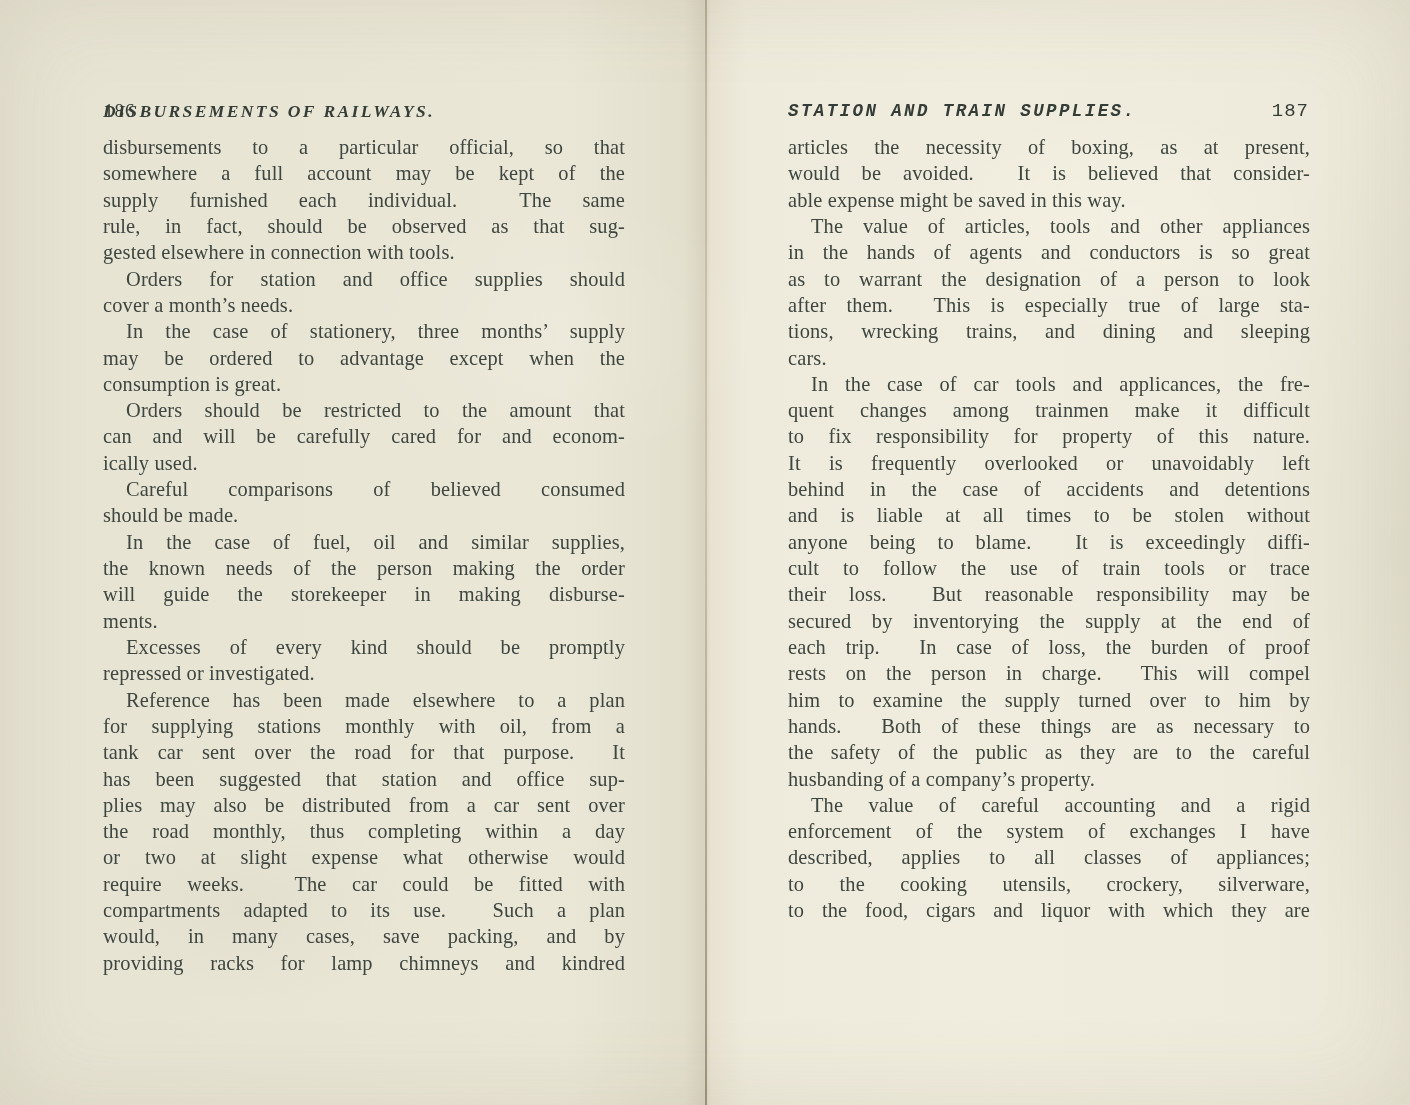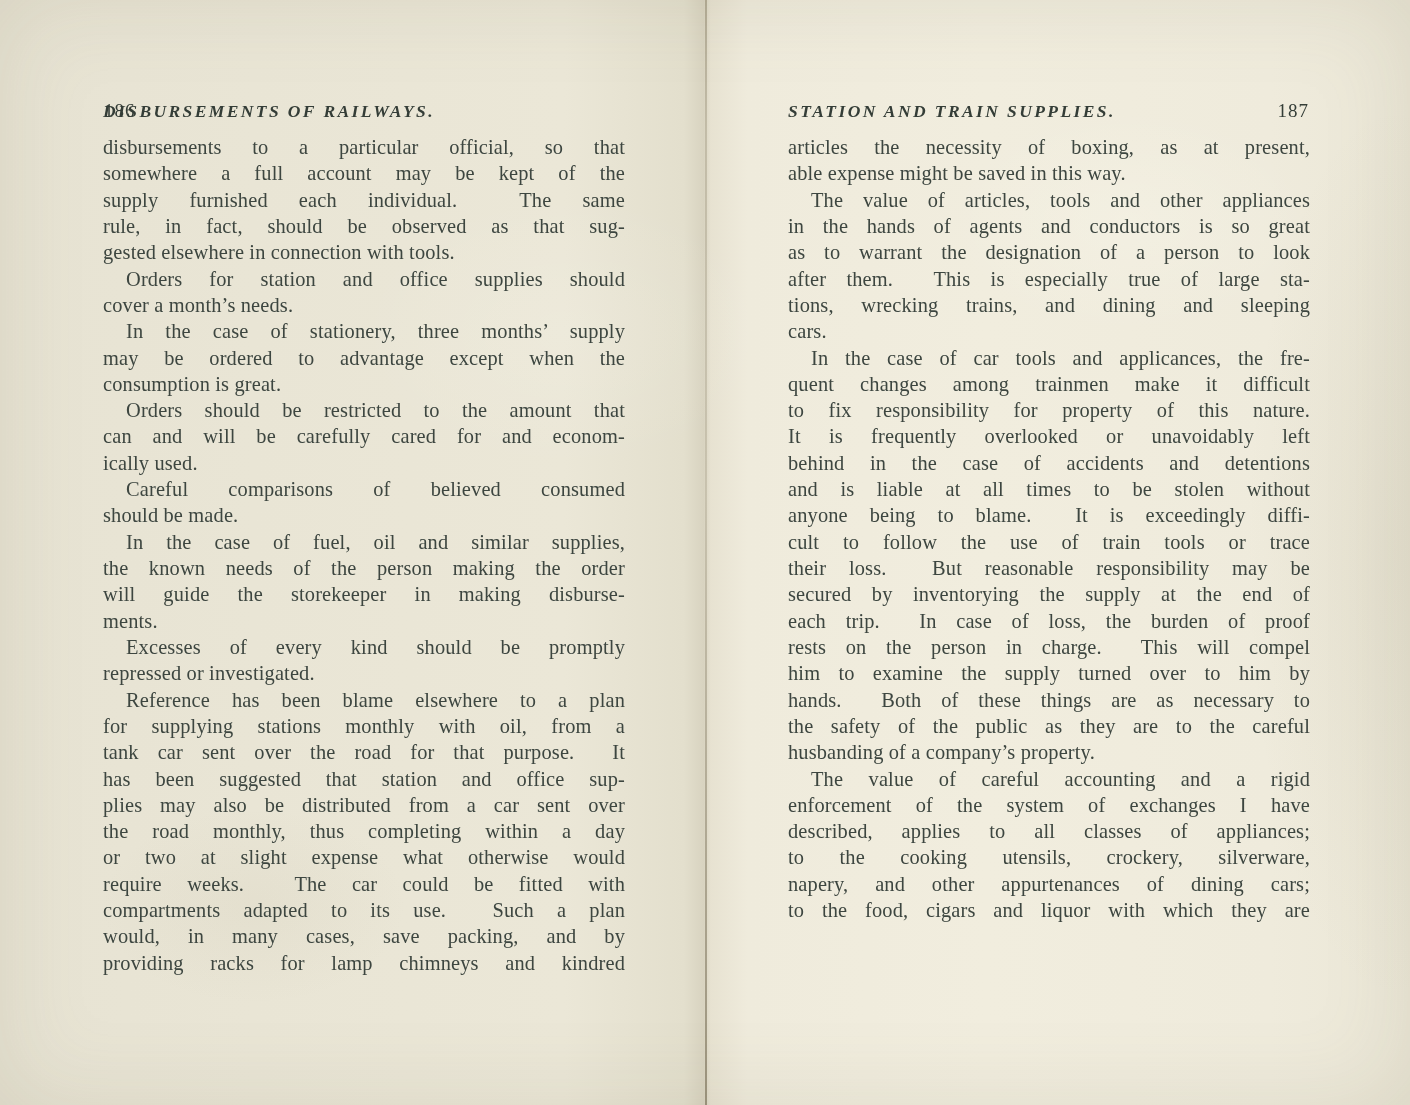--- a/index.html
+++ b/index.html
@@ -49,21 +49,21 @@
   }
   .page-header .pagenum.pn-left { left: 1px; }
   .page-header .pagenum.pn-right { right: 1px; }
   .page-header .running-title {
     display: block; text-align: left;
     font-style: italic; font-weight: bold;
     font-size: 17.5px; letter-spacing: 2.4px;
     padding-top: 2px;
   }
   .hdr-left  { left: 103px; }
-  .hdr-right { left: 788px; }
+  .hdr-right { left: 788px; font-family: Liberation Mono, monospace; }
   .page-body {
     position: absolute;
     top: 134px; width: 522px;
     color: #3d4640;
     font-size: 20.4px;
   }
   .body-left  { left: 103px; }
   .body-right { left: 788px; }
   .line {
     height: 26.32px; line-height: 26.32px;
@@ -107,35 +107,36 @@
       <div class="line">can and will be carefully cared for and econom-</div>
       <div class="line para-end">ically used.</div>
       <div class="line indent">Careful comparisons of believed consumed</div>
       <div class="line para-end">should be made.</div>
       <div class="line indent">In the case of fuel, oil and similar supplies,</div>
       <div class="line">the known needs of the person making the order</div>
       <div class="line">will guide the storekeeper in making disburse-</div>
       <div class="line para-end">ments.</div>
       <div class="line indent">Excesses of every kind should be promptly</div>
       <div class="line para-end">repressed or investigated.</div>
-      <div class="line indent">Reference has been blame elsewhere to a plan</div>
+      <div class="line indent">Reference has been made elsewhere to a plan</div>
       <div class="line">for supplying stations monthly with oil, from a</div>
       <div class="line">tank car sent over the road for that purpose.  It</div>
       <div class="line">has been suggested that station and office sup-</div>
       <div class="line">plies may also be distributed from a car sent over</div>
       <div class="line">the road monthly, thus completing within a day</div>
       <div class="line">or two at slight expense what otherwise would</div>
       <div class="line">require weeks.  The car could be fitted with</div>
       <div class="line">compartments adapted to its use.  Such a plan</div>
       <div class="line">would, in many cases, save packing, and by</div>
       <div class="line">providing racks for lamp chimneys and kindred</div>
     </div>
 
   <div class="page-body body-right" id="body-right">
       <div class="line">articles the necessity of boxing, as at present,</div>
+      <div class="line">would be avoided.  It is believed that consider-</div>
       <div class="line para-end">able expense might be saved in this way.</div>
       <div class="line indent">The value of articles, tools and other appliances</div>
       <div class="line">in the hands of agents and conductors is so great</div>
       <div class="line">as to warrant the designation of a person to look</div>
       <div class="line">after them.  This is especially true of large sta-</div>
       <div class="line">tions, wrecking trains, and dining and sleeping</div>
       <div class="line para-end">cars.</div>
       <div class="line indent">In the case of car tools and applicances, the fre-</div>
       <div class="line">quent changes among trainmen make it difficult</div>
       <div class="line">to fix responsibility for property of this nature.</div>
@@ -149,17 +150,16 @@
       <div class="line">each trip.  In case of loss, the burden of proof</div>
       <div class="line">rests on the person in charge.  This will compel</div>
       <div class="line">him to examine the supply turned over to him by</div>
       <div class="line">hands.  Both of these things are as necessary to</div>
       <div class="line">the safety of the public as they are to the careful</div>
       <div class="line para-end">husbanding of a company’s property.</div>
       <div class="line indent">The value of careful accounting and a rigid</div>
       <div class="line">enforcement of the system of exchanges I have</div>
       <div class="line">described, applies to all classes of appliances;</div>
       <div class="line">to the cooking utensils, crockery, silverware,</div>
-      <div class="line">napery, and other appurtenances of dining cars;</div>
       <div class="line">to the food, cigars and liquor with which they are</div>
     </div>
 
 </div>
 
 </body></html>

